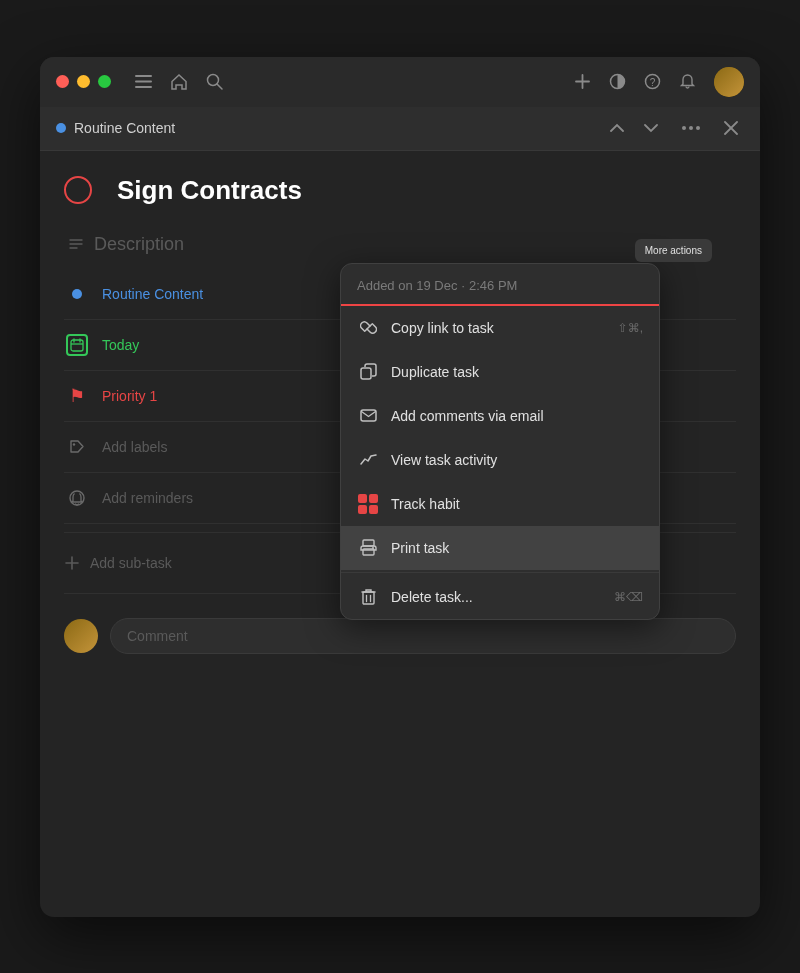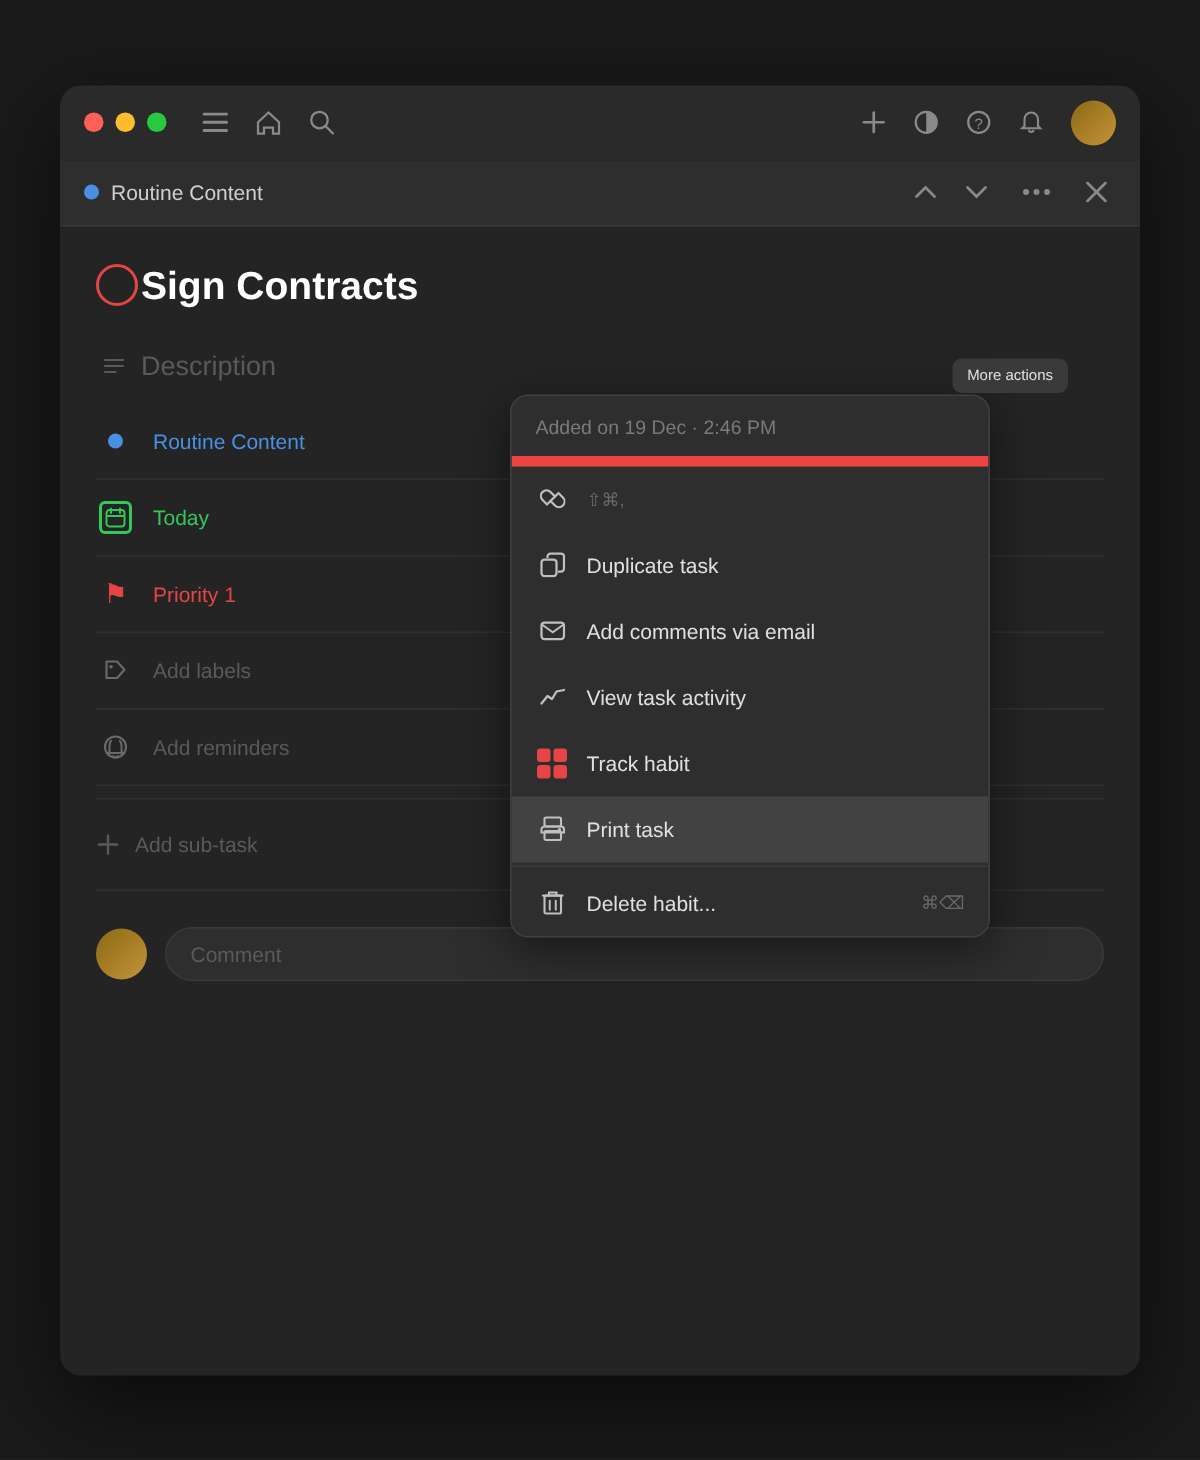--- a/index.html
+++ b/index.html
@@ -152,21 +152,21 @@
 
     
     .main-content {
       padding: 24px 24px 0 24px;
       position: relative;
     }
 
     .task-title-row {
       display: flex;
       align-items: center;
-      gap: 2px;
+      gap: 25px;
       margin-bottom: 18px;
     }
 
     .task-circle {
       width: 28px;
       height: 28px;
       border-radius: 50%;
       border: 2.5px solid #e64545;
       flex-shrink: 0;
     }
@@ -336,21 +336,21 @@
       border-radius: 12px;
       border: 1px solid #404040;
       box-shadow: 0 8px 32px rgba(0,0,0,0.5);
       overflow: hidden;
       z-index: 10;
       pointer-events: all;
     }
 
     .dropdown-header {
       padding: 12px 16px 10px;
-      border-bottom: 7px solid #ef4444;
+      border-bottom: 2px solid #ef4444;
     }
 
     .dropdown-timestamp {
       color: #7a7a7a;
       font-size: 13px;
     }
 
     .dropdown-item {
       display: flex;
       align-items: center;
@@ -589,20 +589,21 @@
         </div>
 
         <div class="dropdown-item">
           <div class="dropdown-item-icon">
             <svg width="17" height="17" viewBox="0 0 17 17" fill="none">
               <path d="M7 10L10 13C11.5 14.5 13.8 14.5 15.3 13C16.8 11.5 16.8 9.2 15.3 7.7L12.3 4.7" stroke="#c0c0c0" stroke-width="1.5" stroke-linecap="round"></path>
               <path d="M10 7L7 4C5.5 2.5 3.2 2.5 1.7 4C0.2 5.5 0.2 7.8 1.7 9.3L4.7 12.3" stroke="#c0c0c0" stroke-width="1.5" stroke-linecap="round"></path>
               <line x1="5.5" y1="11.5" x2="11.5" y2="5.5" stroke="#c0c0c0" stroke-width="1.5" stroke-linecap="round"></line>
             </svg>
           </div>
+          <span class="dropdown-item-label">Copy link to task</span>
           <span class="dropdown-item-shortcut">⇧⌘,</span>
         </div>
 
         <div class="dropdown-item">
           <div class="dropdown-item-icon">
             <svg width="17" height="17" viewBox="0 0 17 17" fill="none">
               <rect x="1" y="5" width="10" height="11" rx="2" stroke="#c0c0c0" stroke-width="1.5"></rect>
               <path d="M5 4V3C5 2 5.9 1 7 1H14C15.1 1 16 1.9 16 3V11C16 12.1 15.1 13 14 13H12" stroke="#c0c0c0" stroke-width="1.5"></path>
             </svg>
           </div>
@@ -657,20 +658,20 @@
         <div class="dropdown-item danger">
           <div class="dropdown-item-icon">
             <svg width="17" height="17" viewBox="0 0 17 17" fill="none">
               <polyline points="2,4 15,4" stroke="#c0c0c0" stroke-width="1.5" stroke-linecap="round"></polyline>
               <path d="M6 4V2H11V4" stroke="#c0c0c0" stroke-width="1.4"></path>
               <rect x="3" y="4" width="11" height="12" rx="1" stroke="#c0c0c0" stroke-width="1.4" fill="none"></rect>
               <line x1="6.5" y1="7.5" x2="6.5" y2="13.5" stroke="#c0c0c0" stroke-width="1.3" stroke-linecap="round"></line>
               <line x1="10.5" y1="7.5" x2="10.5" y2="13.5" stroke="#c0c0c0" stroke-width="1.3" stroke-linecap="round"></line>
             </svg>
           </div>
-          <span class="dropdown-item-label">Delete habit...</span>
+          <span class="dropdown-item-label">Delete task...</span>
           <span class="dropdown-item-shortcut">⌘⌫</span>
         </div>
       </div>
     </div>
 
   </div>
 </div>
 
 </body></html>

